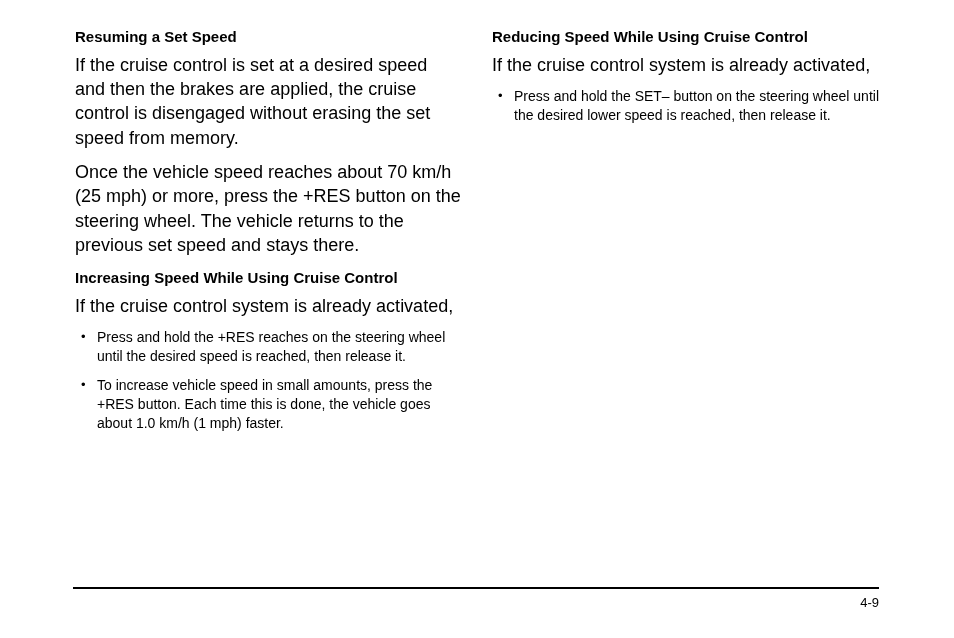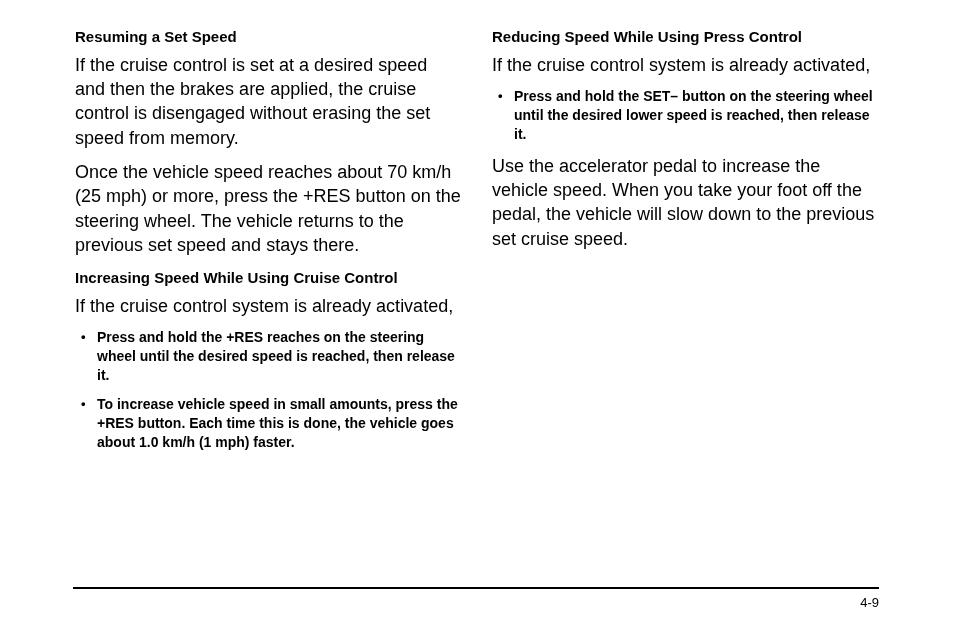--- a/index.html
+++ b/index.html
@@ -36,21 +36,20 @@
     }
     p {
       font-size: 18px;
       line-height: 1.35;
       margin-bottom: 10px;
     }
     ul {
       list-style: none;
       padding-left: 22px;
       margin-bottom: 10px;
-      font-weight: bold;
     }
     li {
       font-size: 14px;
       line-height: 1.35;
       margin-bottom: 10px;
       position: relative;
     }
     li::before {
       content: "•";
       position: absolute;
@@ -84,26 +83,25 @@
 
     <h3 class="spaced-heading">Increasing Speed While Using Cruise Control</h3>
     <p>If the cruise control system is already activated,</p>
     <ul>
       <li>Press and hold the +RES reaches on the steering wheel until the desired speed is reached, then release it.</li>
       <li>To increase vehicle speed in small amounts, press the +RES button. Each time this is done, the vehicle goes about 1.0 km/h (1 mph) faster.</li>
     </ul>
   </div>
 
   <div class="column">
-    <h3>Reducing Speed While Using Press Control</h3>
+    <h3>Reducing Speed While Using Cruise Control</h3>
     <p>If the cruise control system is already activated,</p>
     <ul>
       <li>Press and hold the SET– button on the steering wheel until the desired lower speed is reached, then release it.</li>
     </ul>
 
-    <p>Use the accelerator pedal to increase the vehicle speed. When you take your foot off the pedal, the vehicle will slow down to the previous set cruise speed.</p>
   </div>
 </div>
 
 <div class="footer">
   <div class="footer-line"></div>
   <div class="page-num">4-9</div>
 </div>
 
 </body></html>

